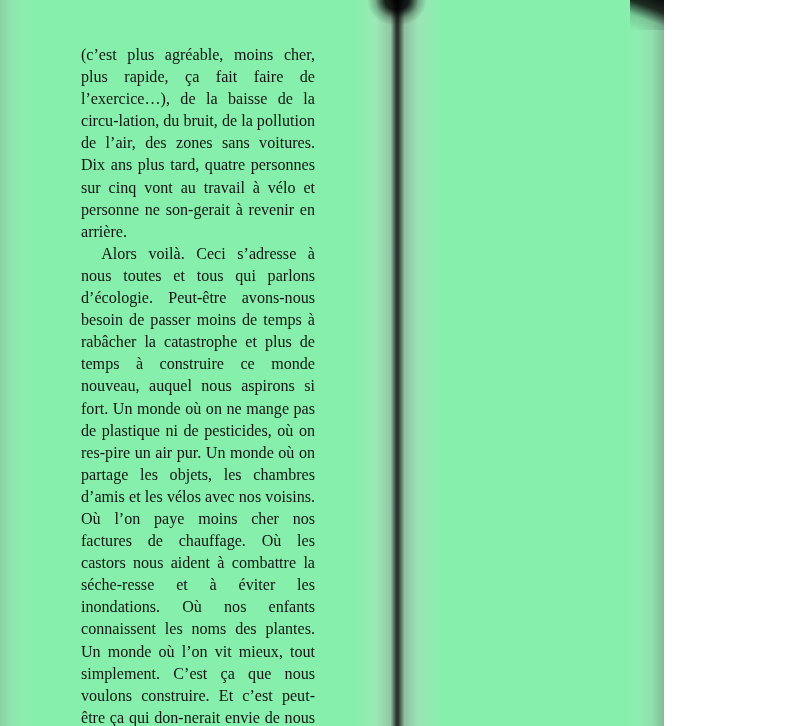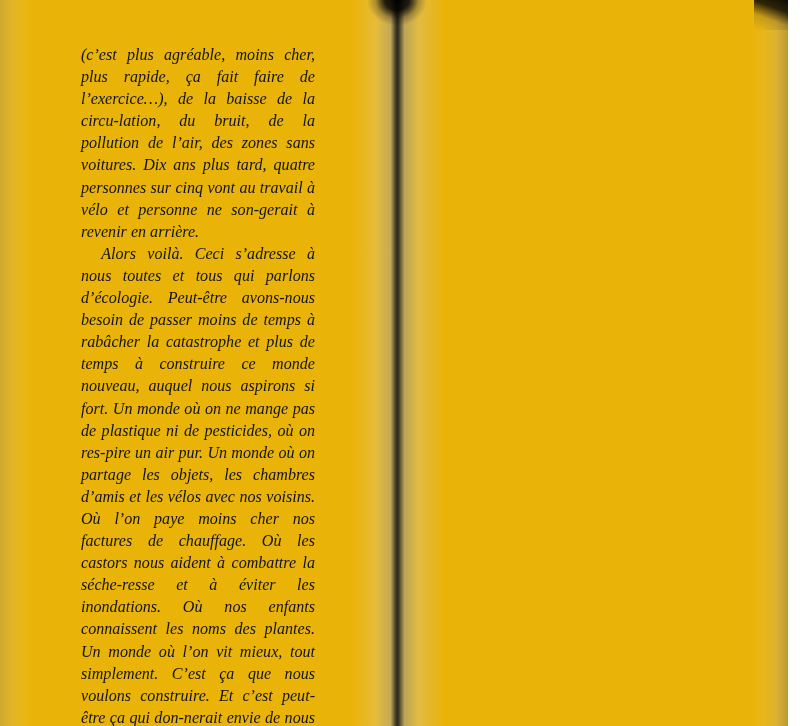--- a/index.html
+++ b/index.html
@@ -2,26 +2,25 @@
 <html><head>
 <meta charset="utf-8">
 <style>
   html, body {
     margin: 0;
     padding: 0;
     background: #ffffff;
   }
   .book {
     position: relative;
-    width: 788px;
+    width: 664px;
     height: 726px;
-    background: #eab308;
+    background: #86efac;
     overflow: hidden;
     font-family: "Liberation Serif", "DejaVu Serif", serif;
-    font-style: italic;
   }
 
   
   .page-left-edge {
     position: absolute;
     left: 0; top: 0;
     width: 34px; height: 726px;
     background: linear-gradient(to right,
         rgba(140,140,140,0.30) 0%,
         rgba(190,190,190,0.18) 35%,

